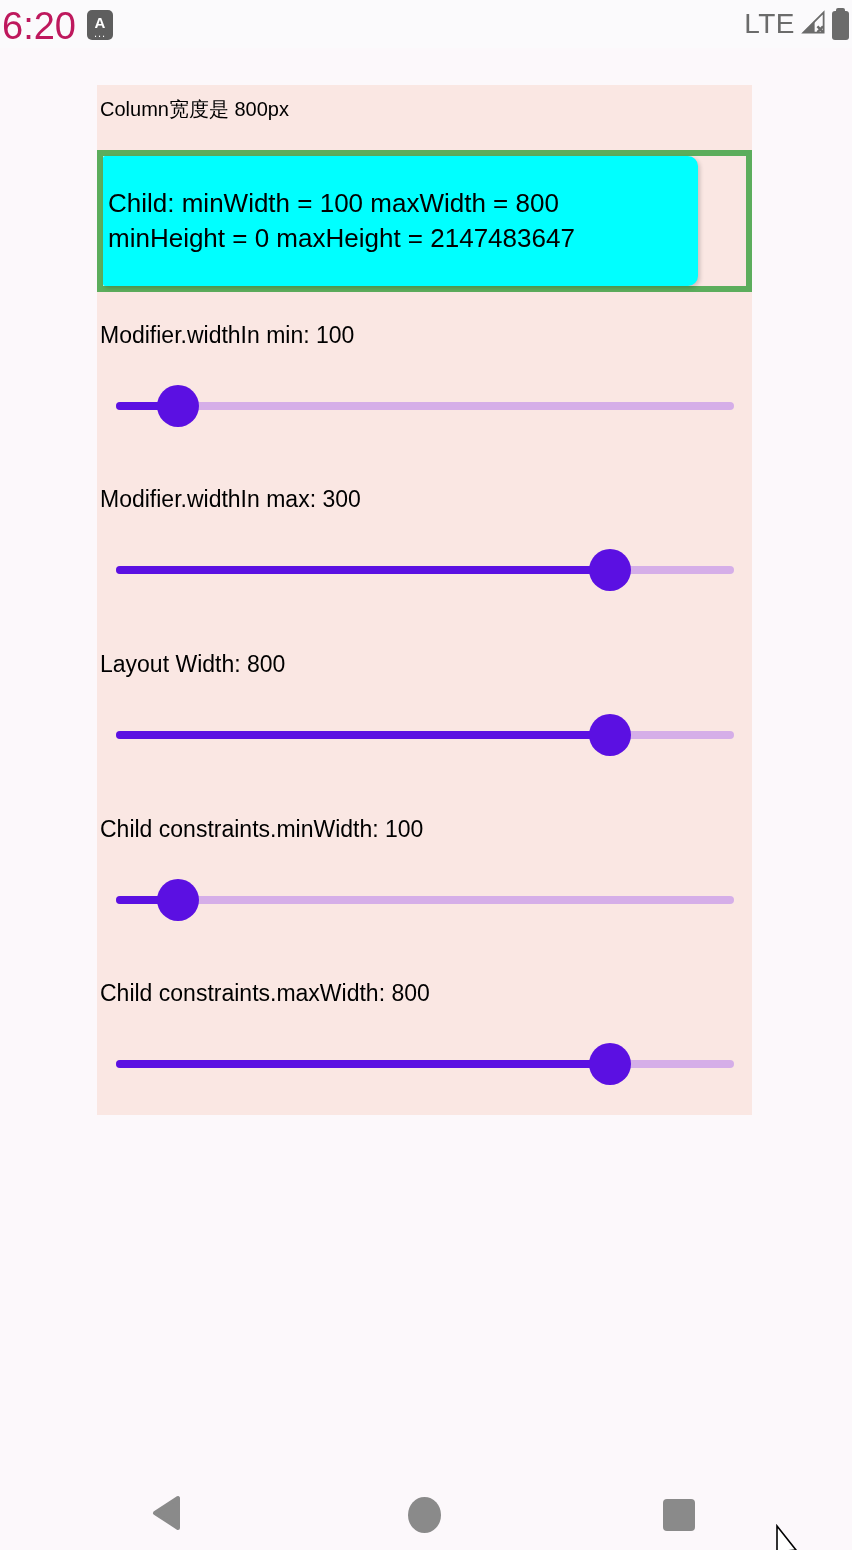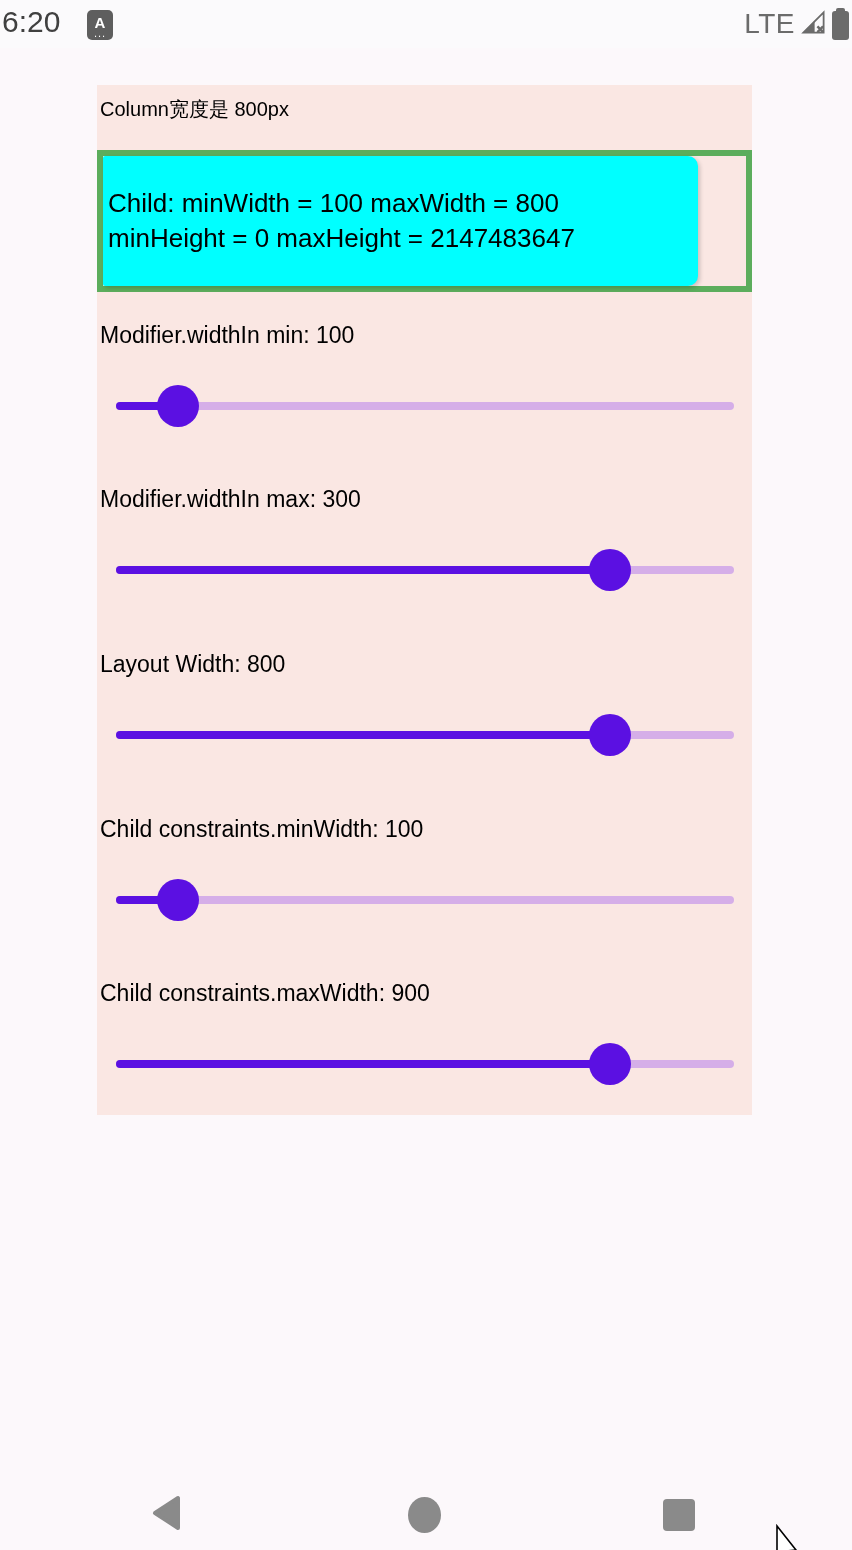--- a/index.html
+++ b/index.html
@@ -4,21 +4,21 @@
 <style>
   * { margin:0; padding:0; box-sizing:border-box; }
   html,body { background:#e9e9e9; }
   .screen {
     position:relative; width:852px; height:1550px; overflow:hidden;
     background:#FCF8FB; font-family:"Liberation Sans", sans-serif; color:#000;
   }
 
   
   .statusbar { position:absolute; top:0; left:0; right:0; height:48px; background:#FBFAFC; }
-  .sb-time { position:absolute; left:2px; top:5px; font-size:30px; color:#404040; }
+  .sb-time { position:absolute; left:2px; top:5px; font-size:38px; color:#be185d; }
   .sb-appicon {
     position:absolute; left:87px; top:10px; width:26px; height:30px;
     background:#5e5e5e; border-radius:5px; display:flex; flex-direction:column;
     align-items:center; justify-content:center;
   }
   .sb-appicon .letter { color:#fff; font-size:15px; font-weight:bold; line-height:15px; }
   .sb-appicon .dots { color:#fff; font-size:11px; line-height:6px; letter-spacing:1px; }
   .sb-right { position:absolute; right:3px; top:4px; height:40px; display:flex; align-items:center; gap:5px; }
   .sb-lte { font-size:28px; color:#6b6b6b; letter-spacing:0.5px; }
   .sb-battery { position:relative; width:17px; height:29px; background:#6b6b6b; border-radius:3px; margin-top:2px; }
@@ -146,21 +146,21 @@
       <div class="slider-section">
         <div class="slider-label">Child constraints.minWidth: 100</div>
         <div class="slider" style="--pct: 10%;">
           <div class="slider-track"></div>
           <div class="slider-fill"></div>
           <div class="slider-thumb"></div>
         </div>
       </div>
 
       <div class="slider-section">
-        <div class="slider-label">Child constraints.maxWidth: 900</div>
+        <div class="slider-label">Child constraints.maxWidth: 800</div>
         <div class="slider" style="--pct: 80%;">
           <div class="slider-track"></div>
           <div class="slider-fill"></div>
           <div class="slider-thumb"></div>
         </div>
       </div>
 
     </div>
   </div>
 

